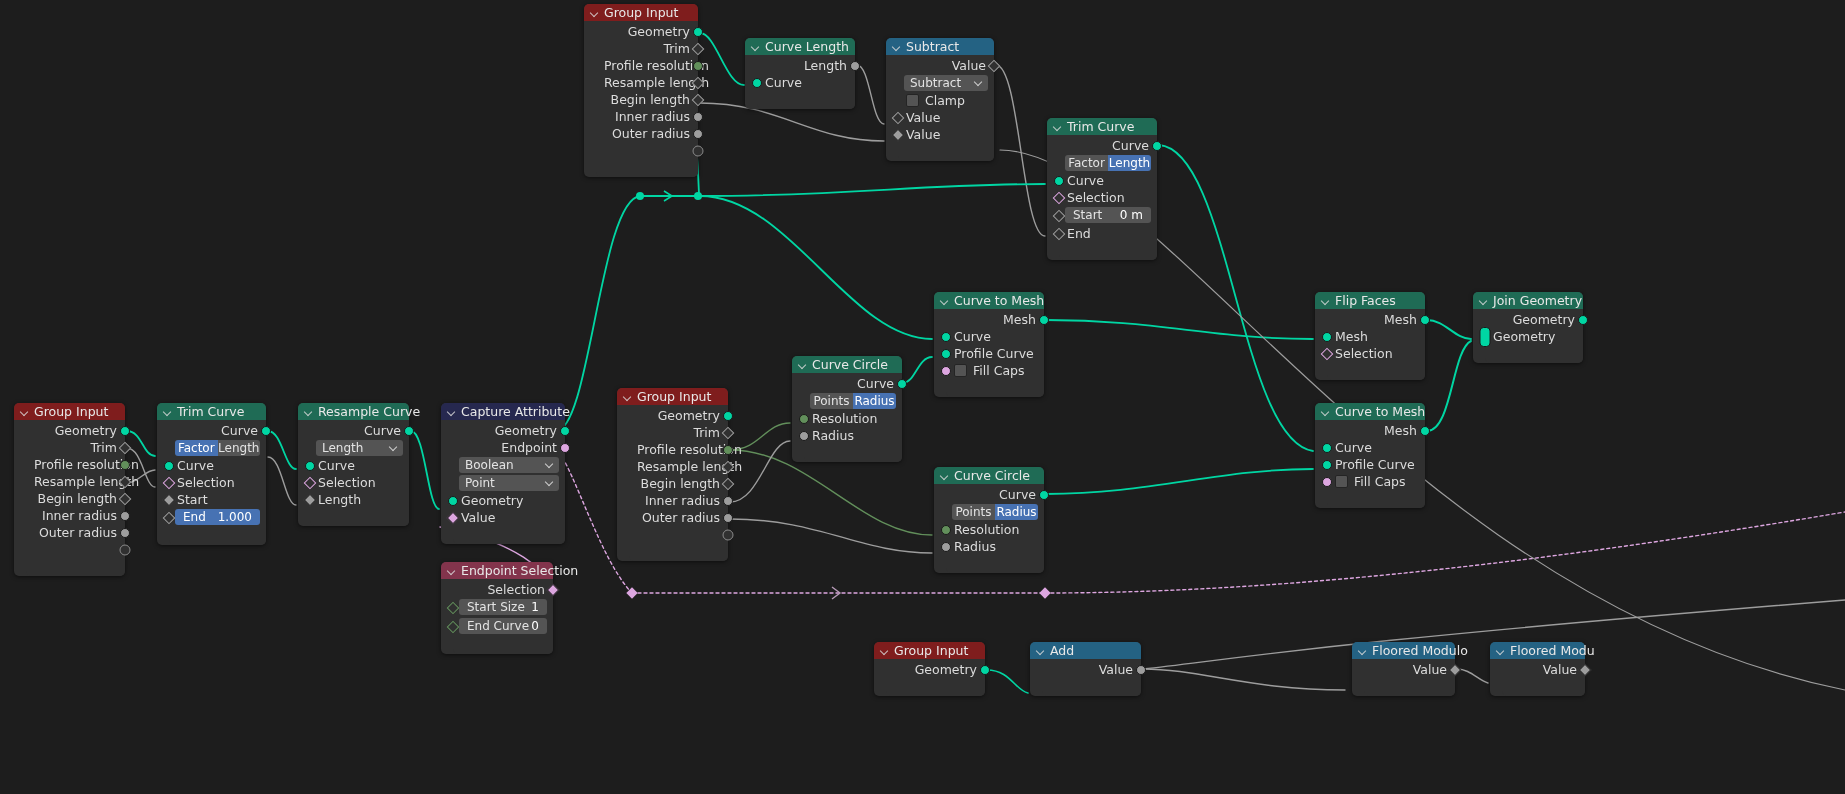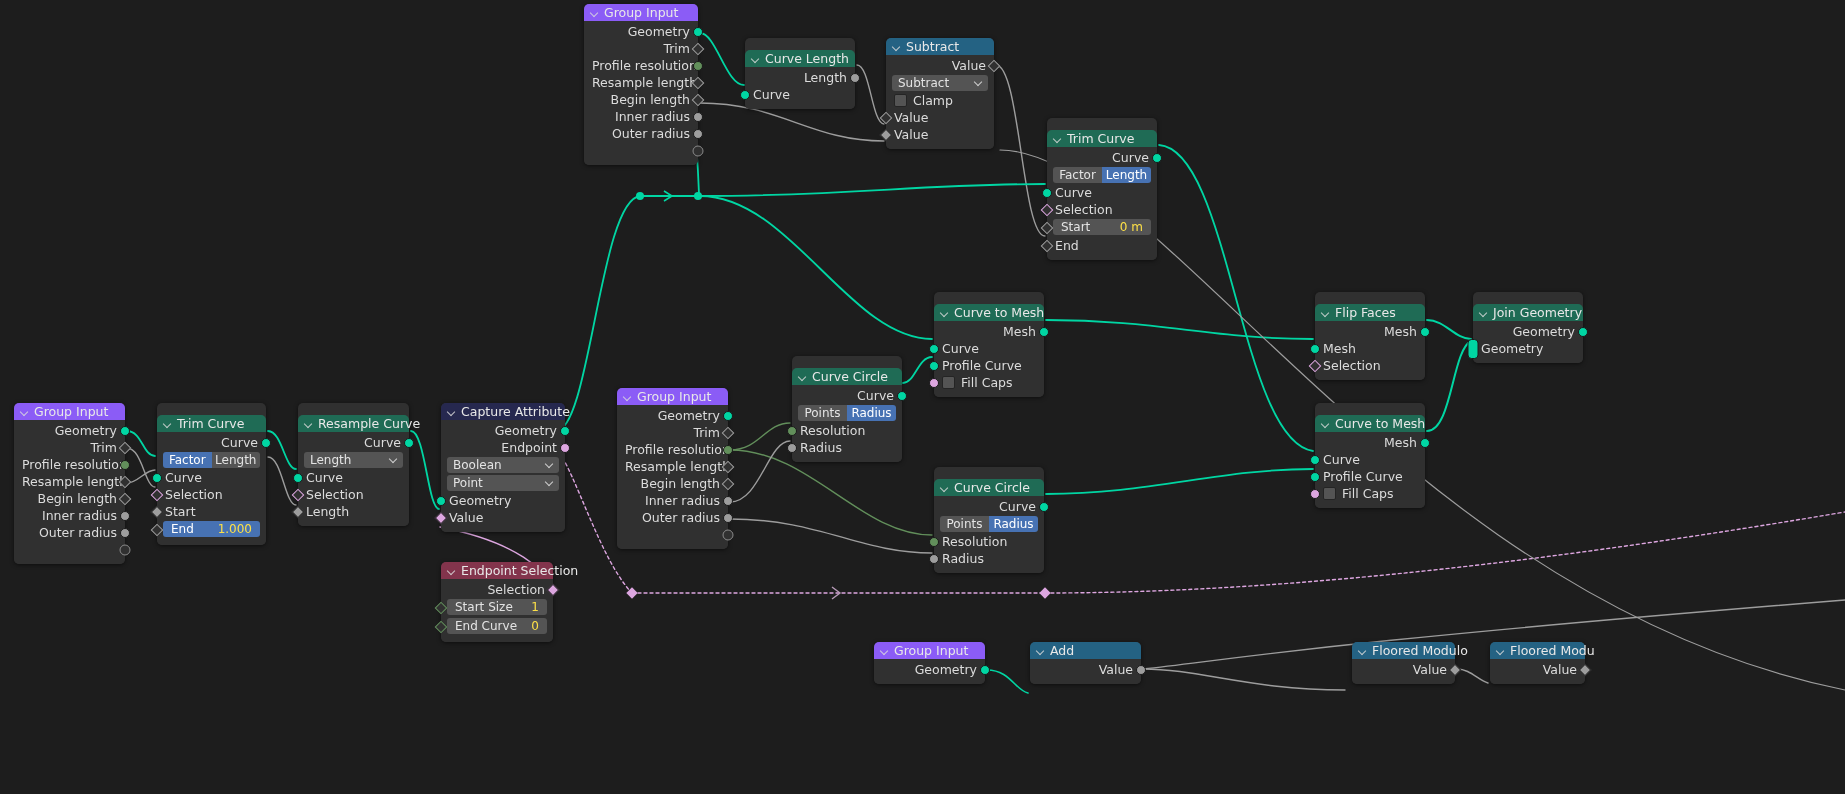--- a/index.html
+++ b/index.html
@@ -22,32 +22,32 @@
   }
   .node .hdr{
     height:17px;line-height:17px;
     border-radius:5px 5px 0 0;
     padding:0 7px 0 6px;
     font-size:12.5px;
     color:#e8e8e8;
     display:flex;align-items:center;gap:5px;
     white-space:nowrap;
   }
-  .hdr.geo{background:#1f6b55;margin-top:12px;}
+  .hdr.geo{background:#1f6b55;}
   .hdr.math{background:#246283;}
   .hdr.attr{background:#26284f;}
-  .hdr.input{background:#8b5cf6;}
+  .hdr.input{background:#7f1d1d;}
   .hdr.sel{background:#83344c;}
   .chev{display:inline-block;width:9px;height:9px;position:relative;opacity:.85;flex:none;}
   .chev::before{
     content:"";position:absolute;left:1px;top:2px;width:5px;height:5px;
     border-right:1.4px solid #dcdcdc;border-bottom:1.4px solid #dcdcdc;
     transform:rotate(45deg);
   }
-  .body{padding:2px 0 6px 0;border-radius:0 0 5px 5px;background:#303030;}
+  .body{padding:2px 0 18px 0;border-radius:0 0 5px 5px;background:#303030;margin-left:12px;}
 
   .row{position:relative;height:17px;line-height:17px;padding:0 8px;white-space:nowrap;}
   .row.out{text-align:right;}
   .row.in{text-align:left;}
   .row span.lbl{font-size:12.5px;color:#dcdcdc;}
 
   
   .sock{position:absolute;width:8px;height:8px;border-radius:50%;
         border:1px solid #1a1a1a;top:50%;transform:translate(-50%,-50%);}
   .sock.left{left:0;}
@@ -76,21 +76,21 @@
     border-right:1.3px solid #cfcfcf;border-bottom:1.3px solid #cfcfcf;transform:rotate(45deg);}
   .seg{display:flex;height:16px;border-radius:3px;overflow:hidden;}
   .seg>div{flex:1;text-align:center;font-size:12px;line-height:16px;color:#e3e3e3;background:#545454;}
   .seg>div.on{background:#4772b3;color:#fff;}
   .field{
     height:16px;line-height:16px;background:#545454;border-radius:3px;
     font-size:12px;color:#e3e3e3;display:flex;justify-content:space-between;
     padding:0 8px;
   }
   .field.on{background:#4772b3;color:#ffffff;}
-  .field .fv{color:#fde047;}
+  .field .fv{color:#ffffff;}
   .cb{display:flex;align-items:center;gap:6px;height:17px;padding:0 8px;}
   .cbx{width:11px;height:11px;background:#545454;border-radius:2px;border:1px solid #242424;flex:none;}
   .cb span{font-size:12.5px;color:#dcdcdc;}
 </style>
 </head>
 <body>
 
 <div id="canvas">
   <svg id="links" viewBox="0 0 1845 794" xmlns="http://www.w3.org/2000/svg">
     <g fill="none" stroke-linecap="round">

